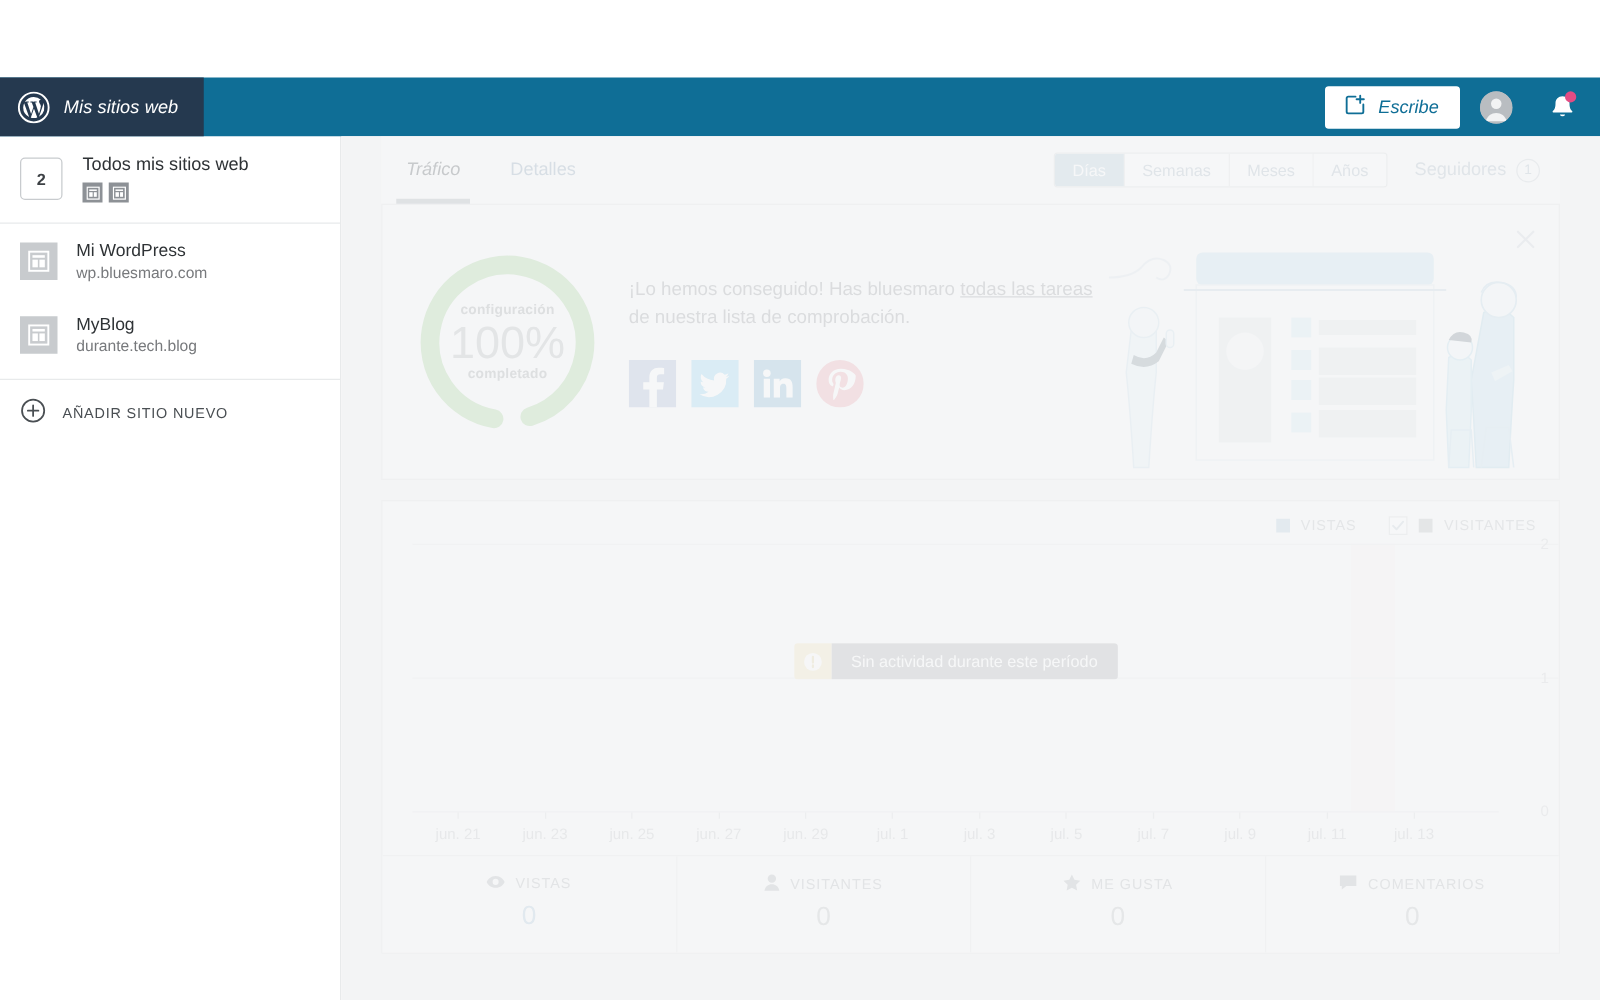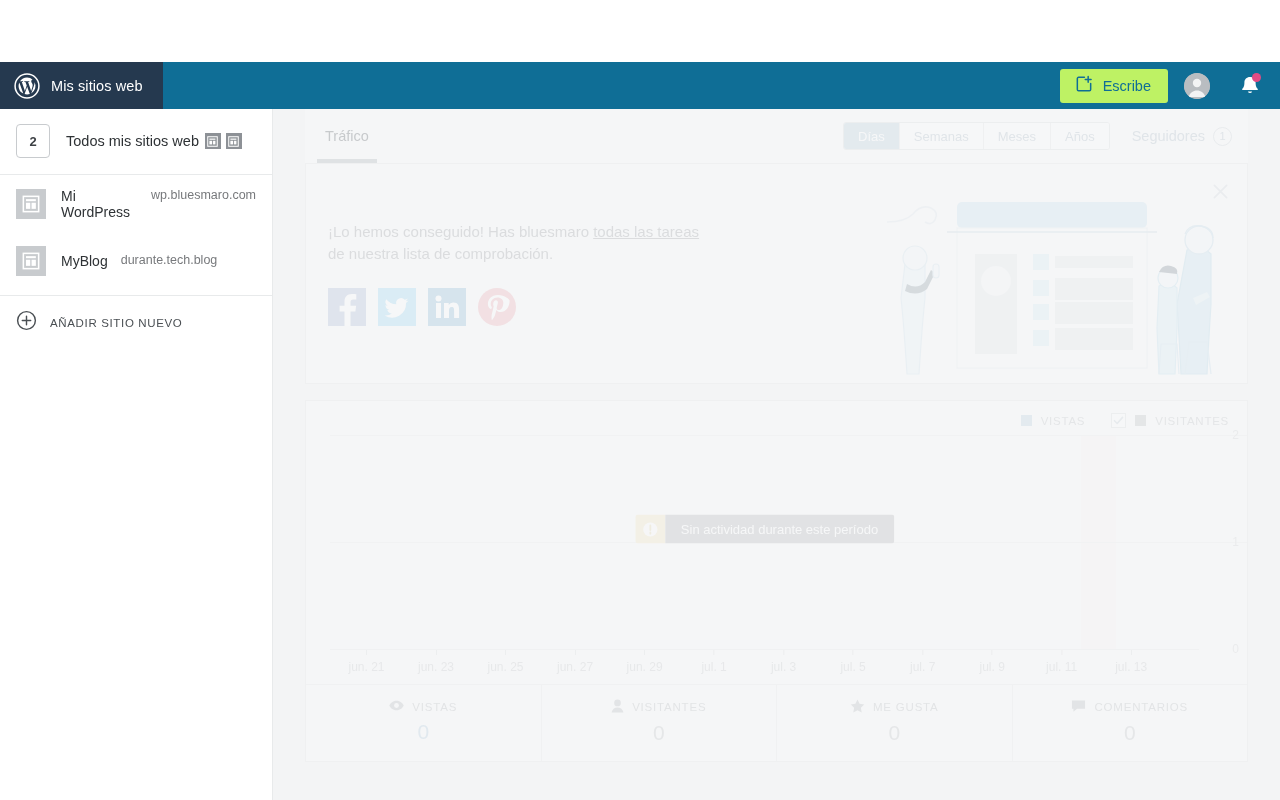--- a/index.html
+++ b/index.html
@@ -9,38 +9,38 @@
     background:#ffffff;
     -webkit-font-smoothing:antialiased;
   }
 
   
   .top-strip { height:62px; background:#ffffff; }
 
   
   .masthead {
     height:47px; display:flex; align-items:stretch;
-    background:#0f6e96; position:relative;
+    background:#0f6e96; position:relative;font-style:italic;
   }
   .mh-left {
     display:flex; align-items:center; gap:11px;
     background:#25394f; color:#ffffff;
     padding:0 20px 0 14px; height:100%;
   }
   .mh-left .wp-logo { width:26px; height:26px; display:block; }
   .mh-item {
     display:flex; align-items:center; gap:11px;
     color:#ffffff; padding:0 18px; height:100%;
     font-size:14.5px; letter-spacing:.1px;
   }
   .mh-label { font-size:14.5px; letter-spacing:.1px; white-space:nowrap; }
   .mh-spacer { flex:1; }
   .mh-right { display:flex; align-items:center; gap:0; padding-right:18px; }
   .write-btn {
-    background:#bef264; color:#0f6e96;
+    background:#ffffff; color:#0f6e96;
     border-radius:3px; height:34px;
     display:flex; align-items:center; gap:9px;
     padding:0 17px 0 14px; font-size:14.5px;
     margin-right:16px; cursor:pointer;
   }
   .avatar-btn {
     width:26px; height:26px; border-radius:50%;
     background:#b9bdc1; display:flex; align-items:center;
     justify-content:center; overflow:hidden; cursor:pointer;
     margin-right:28px;
@@ -63,36 +63,36 @@
   .side-all {
     display:flex; align-items:center; gap:16px;
     padding:15px 16px 16px 16px;
     border-bottom:1px solid #e8eaeb; cursor:pointer;
   }
   .count-box {
     width:34px; height:34px; border:1px solid #c8cbce; border-radius:4px;
     display:flex; align-items:center; justify-content:center;
     font-size:13px; font-weight:bold; color:#3d4145; flex:none;
   }
-  .side-all-text { display:flex; gap:6px; }
+  .side-all-text { display:flex; flex-direction:column; gap:6px; }
   .side-all-title { font-size:14.5px; color:#2e3235; }
   .mini-icons { display:flex; gap:5px; }
   .mini-icon {
     width:16px; height:16px; background:#8d9196;
     display:flex; align-items:center; justify-content:center;
   }
   .site-row {
     display:flex; align-items:center; gap:15px;
     padding:13px 16px; cursor:pointer;
   }
   .site-thumb {
     width:30px; height:30px; background:#c8cbce; flex:none;
     display:flex; align-items:center; justify-content:center;
   }
-  .site-meta { display:flex; gap:13px; }
+  .site-meta { display:flex; flex-direction:column; gap:3px; }
   .site-name { font-size:14px; color:#2e3235; }
   .site-url { font-size:12.5px; color:#77797c; }
   .side-divider { border-top:1px solid #e8eaeb; margin:6px 0 0 0; }
   .add-site {
     display:flex; align-items:center; gap:13px;
     padding:14px 16px; cursor:pointer;
   }
   .add-site-label {
     font-size:11.5px; letter-spacing:.65px;
     color:#4a4f53; font-weight:normal;
@@ -107,21 +107,21 @@
 
   .tabs-bar {
     display:flex; align-items:center; height:55px;
     background:#fbfbfc; border-bottom:1px solid #e8eaeb;
     padding:0 16px 0 0;
   }
   .tab {
     padding:0 20px; height:100%; display:flex; align-items:center;
     font-size:14.5px; color:#9fb3c4; position:relative; cursor:pointer;
   }
-  .tab.active { color:#6d7378; }
+  .tab.active { color:#6d7378;font-style:italic; }
   .tab.active:after {
     content:''; position:absolute; left:12px; right:12px; bottom:0;
     height:4px; background:#b8bdc2;
   }
   .tabs-spacer { flex:1; }
   .period-group {
     display:flex; border:1px solid #e0e3e5; border-radius:3px;
     overflow:hidden; height:28px; background:#ffffff;
   }
   .period {
@@ -355,20 +355,23 @@
     </div>
   </div>
 
   <div class="main">
    <div class="main-inner">
 
     <div class="tabs-bar">
       <div class="tab active">
         <span>Tráfico</span>
       </div>
+      <div class="tab">
+        <span>Detalles</span>
+      </div>
       <div class="tabs-spacer"></div>
       <div class="period-group">
         <div class="period active">
           <span>Días</span>
         </div>
         <div class="period">
           <span>Semanas</span>
         </div>
         <div class="period">
           <span>Meses</span>
@@ -383,20 +386,30 @@
       </div>
     </div>
 
     <div class="banner">
       <div class="banner-close">
         <svg width="17" height="17" viewBox="0 0 18 18">
           <path d="M2.5 2.5l13 13M15.5 2.5l-13 13" stroke="#d8dee4" stroke-width="1.8" stroke-linecap="round"></path>
         </svg>
       </div>
 
+      <div class="ring-wrap">
+        <svg width="150" height="150" viewBox="0 0 150 150">
+          <circle cx="75" cy="75" r="62" fill="none" stroke="#b6dcae" stroke-width="15" stroke-linecap="round" stroke-dasharray="360 390" transform="rotate(100 75 75)"></circle>
+        </svg>
+        <div class="ring-text">
+          <div class="ring-sub">configuración</div>
+          <div class="ring-pct">100%</div>
+          <div class="ring-sub">completado</div>
+        </div>
+      </div>
 
       <div class="banner-text">
         <div class="banner-desc"><span>¡Lo hemos conseguido! Has bluesmaro </span><u>todas las tareas</u><span> de nuestra lista de comprobación.</span></div>
         <div class="social-row">
           <span class="social">
             <svg width="38" height="38" viewBox="0 0 38 38">
               <rect width="38" height="38" fill="#b8c4dd"></rect>
               <path d="M22.5 38V23.5h4.9l.7-5.7h-5.6v-3.6c0-1.6.5-2.8 2.8-2.8h3V6.3c-.5-.1-2.3-.2-4.4-.2-4.4 0-7.4 2.7-7.4 7.6v4.1h-4.9v5.7h4.9V38z" fill="#fff"></path>
             </svg>
           </span>

